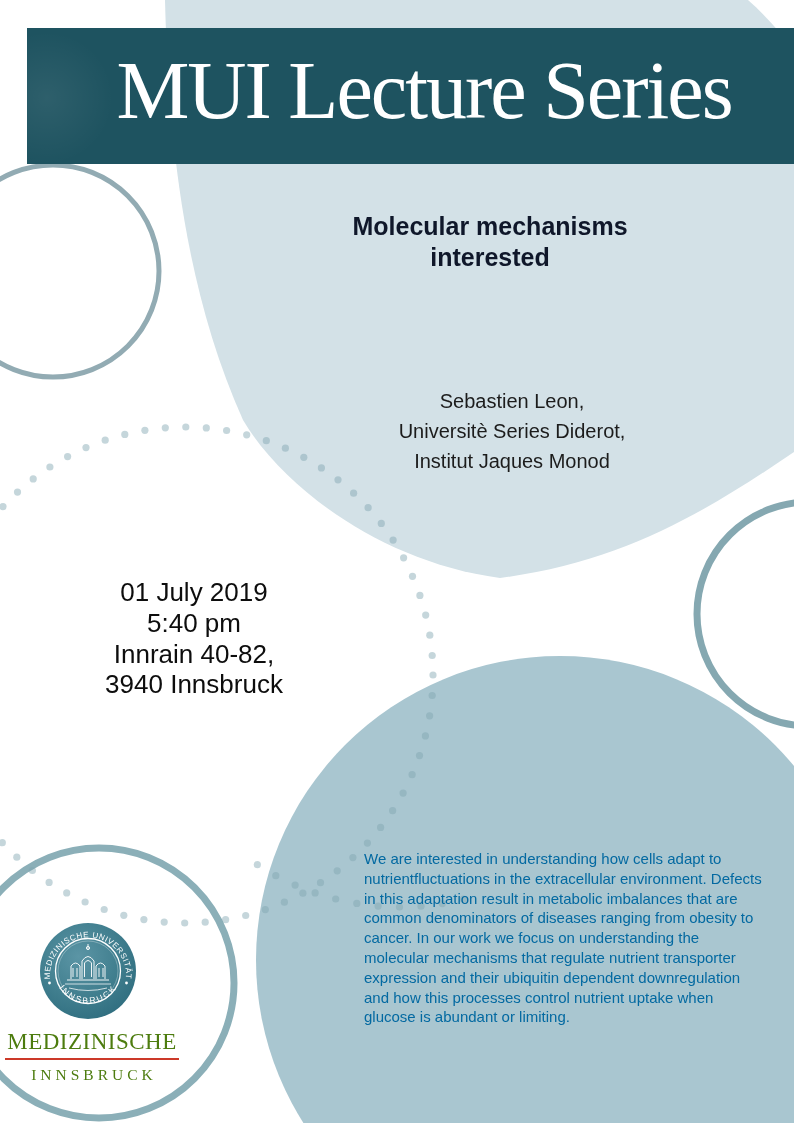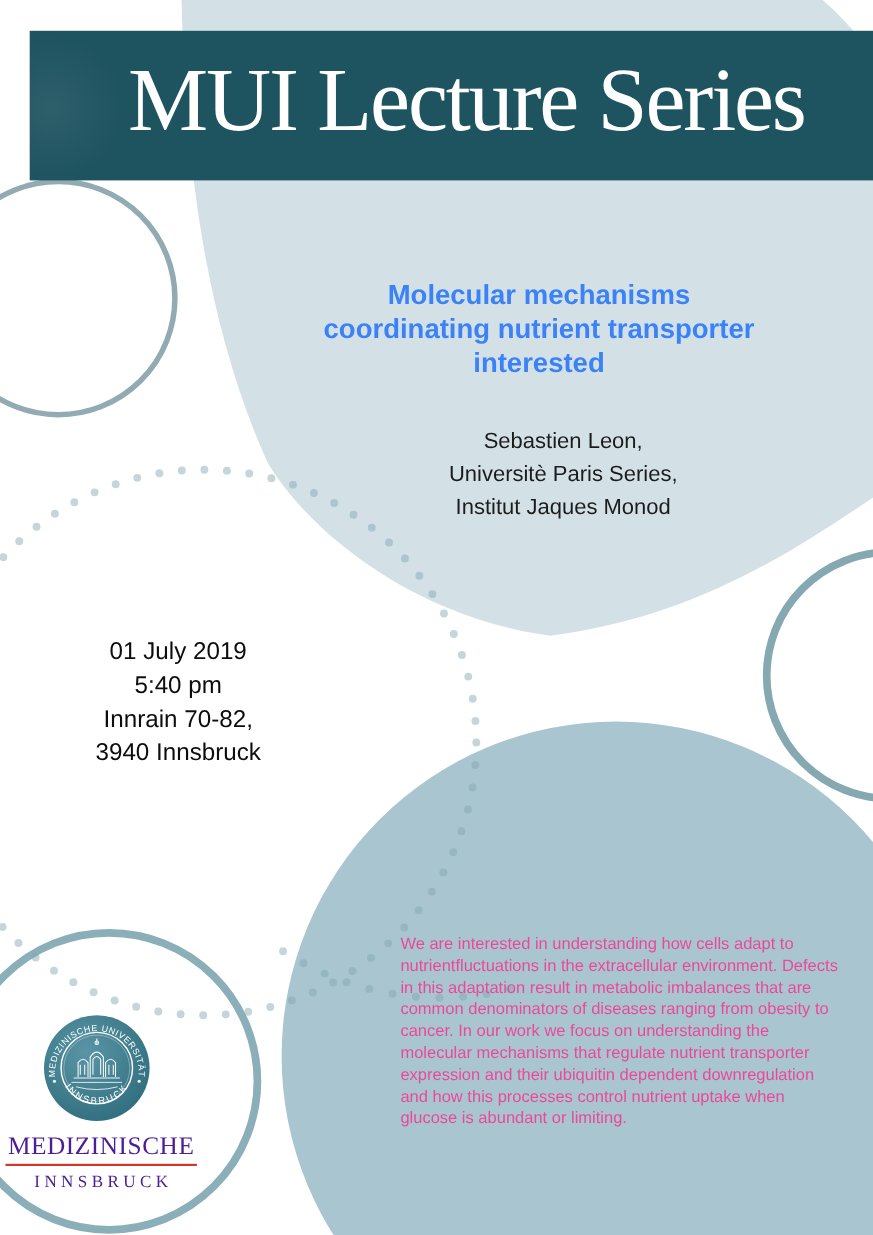--- a/index.html
+++ b/index.html
@@ -23,45 +23,45 @@
     font-family:"Liberation Serif", serif;
     font-size:82px;
     letter-spacing:-2px;
     color:#ffffff;
     white-space:nowrap;
     padding-bottom:10px;
   }
   .talk-title{
     position:absolute;left:240px;top:211px;width:500px;
     text-align:center;z-index:3;
-    color:#3b82f6;font-weight:bold;font-size:25px;line-height:31px;margin-top:42px;
+    color:#0f172a;font-weight:bold;font-size:25px;line-height:31px;
   }
   .talk-title span{display:block;}
   .speaker{
     position:absolute;left:312px;top:386px;width:400px;
     text-align:center;z-index:3;
     color:#1c1c1c;font-size:20px;line-height:30px;
   }
   .speaker span{display:block;}
   .details{
-    position:absolute;left:12px;top:577px;width:300px;
-    text-align:center;z-index:3;
-    color:#0d0d0d;font-size:22px;line-height:30.8px;
+    position:absolute;left:44px;top:577px;width:300px;
+    text-align:center;z-index:3;
+    color:#0d0d0d;font-size:26px;line-height:30.8px;
   }
   .details span{display:block;}
   .abstract{
     position:absolute;left:364px;top:849px;width:400px;
     z-index:3;
-    color:#ec4899;font-size:15px;line-height:19.8px;
+    color:#0369a1;font-size:15px;line-height:19.8px;
     text-align:left;
   }
   .wordmark{
     position:absolute;left:0px;top:1030px;width:184px;
     text-align:center;z-index:3;
-    color:#4c1d95;
+    color:#4d7c0f;
     font-family:"Liberation Serif", serif;
   }
   .wordmark .wm-line{display:block;font-size:23px;line-height:23px;letter-spacing:0.5px;}
   .wordmark .wm-rule{width:174px;height:0;border:none;border-top:2px solid #cc3929;margin:5px auto 0 auto;}
   .wordmark .wm-city{display:block;font-size:15.5px;letter-spacing:4px;margin-top:6px;text-indent:4px;}
   #seal{position:absolute;left:36px;top:919px;z-index:2;}
 </style>
 </head>
 <body>
 
@@ -177,34 +177,33 @@
         <circle cx="257.3" cy="864.7" r="3.6"></circle>
       </g>
   </svg>
 
   <div class="band">
     <div class="band-title">MUI Lecture Series</div>
   </div>
 
   <div class="talk-title">
     <span>Molecular mechanisms</span>
-    <span>coordinating nutrient transporter</span>
     <span>interested</span>
   </div>
 
   <div class="speaker">
     <span>Sebastien Leon,</span>
-    <span>Universitè Paris Series,</span>
+    <span>Universitè Series Diderot,</span>
     <span>Institut Jaques Monod</span>
   </div>
 
   <div class="details">
     <span>01 July 2019</span>
     <span>5:40 pm</span>
-    <span>Innrain 70-82,</span>
+    <span>Innrain 40-82,</span>
     <span>3940 Innsbruck</span>
   </div>
 
   <div class="abstract">We are interested in understanding how cells adapt to nutrientfluctuations in the extracellular environment. Defects in this adaptation result in metabolic imbalances that are common denominators of diseases ranging from obesity to cancer. In our work we focus on understanding the molecular mechanisms that regulate nutrient transporter expression and their ubiquitin dependent downregulation and how this processes control nutrient uptake when glucose is abundant or limiting.</div>
 
   <svg id="seal" width="104" height="104" viewBox="0 0 104 104">
     <defs>
       <radialGradient id="sealGrad" cx="40%" cy="35%" r="75%">
         <stop offset="0%" stop-color="#5b95a5"></stop>
         <stop offset="60%" stop-color="#3f7d8d"></stop>

